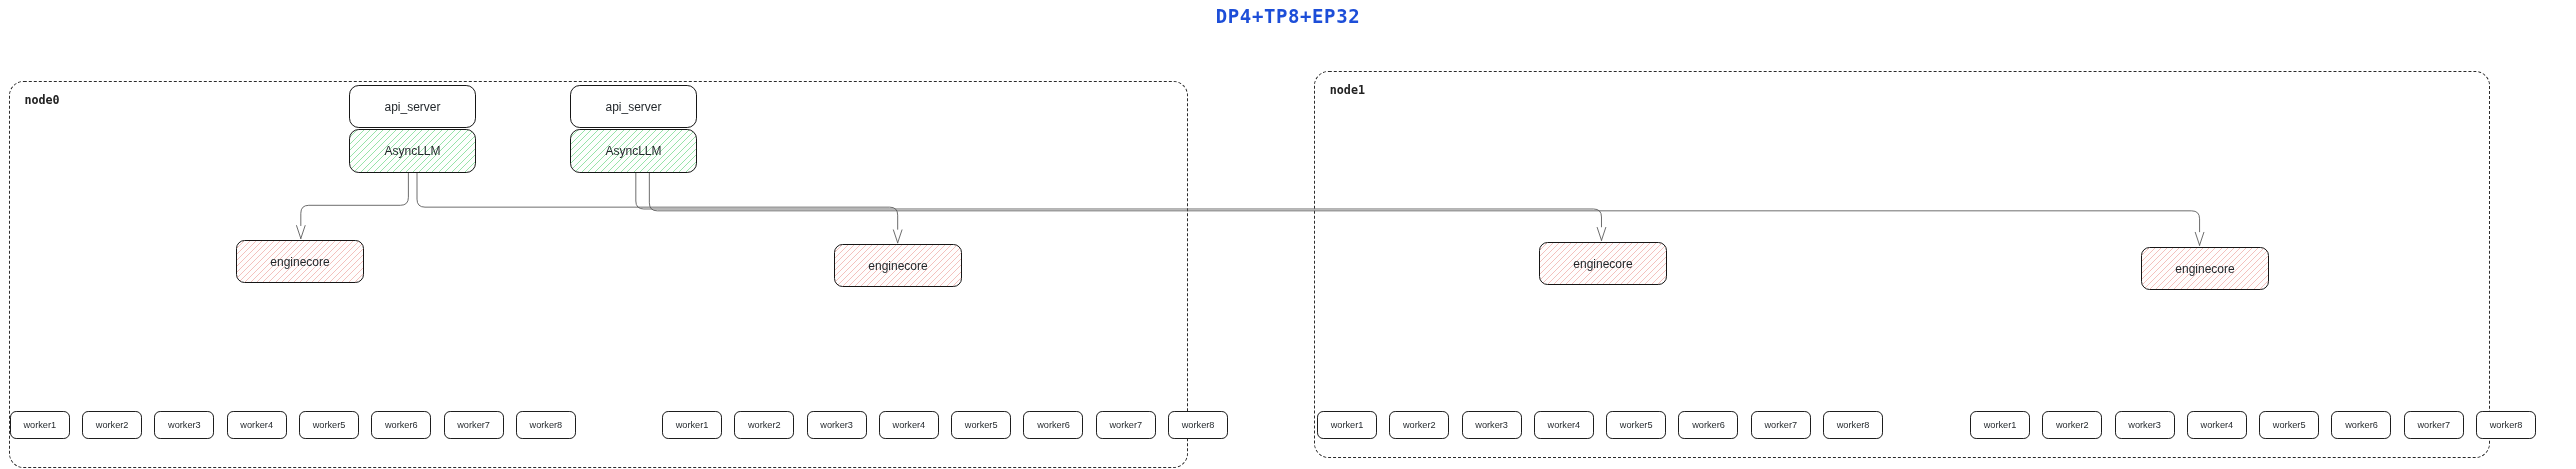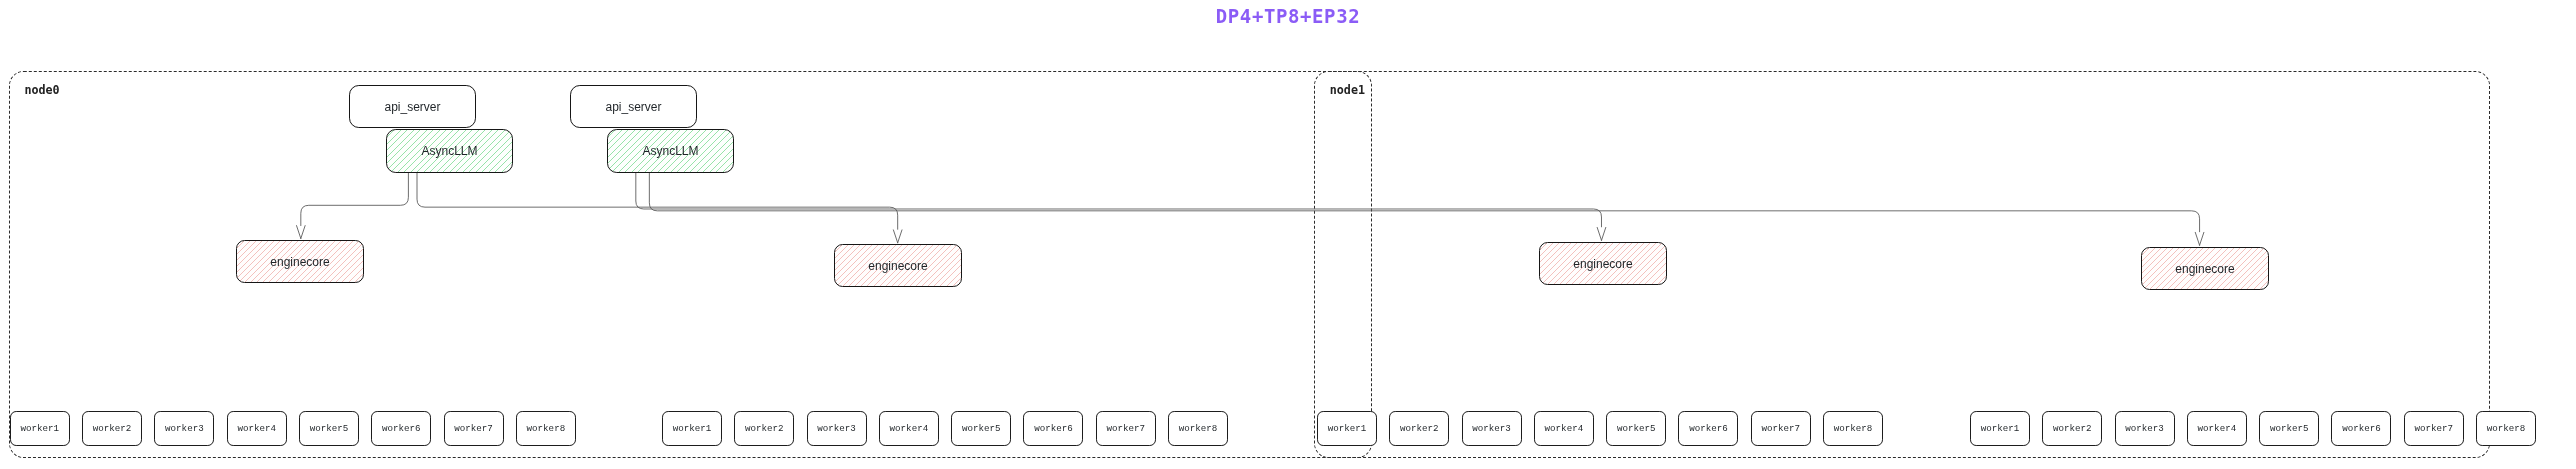--- a/index.html
+++ b/index.html
@@ -9,21 +9,21 @@
     background:#ffffff;
     font-family:"Liberation Sans", sans-serif;
     color:#1f2428;
     overflow:hidden;
   }
   .title{
     position:absolute;top:4.9px;left:0;width:100%;
     text-align:center;
     font-family:"DejaVu Sans Mono", monospace;
     font-size:19px;font-weight:bold;letter-spacing:0.6px;
-    color:#8b5cf6;
+    color:#1d4ed8;
   }
   .node-rect{
     position:absolute;
     border:1.2px dashed #2b2b2b;
     border-radius:14.8px;
     background:transparent;
     box-sizing:border-box;
   }
   .node-label{
     position:absolute;left:14.8px;top:11px;
@@ -39,55 +39,53 @@
     font-size:12px;color:#1f2428;
   }
   .api{border-radius:9.8px;}
   .llm{
     border-radius:9.8px;
     background:
       repeating-linear-gradient(135deg,
         rgba(134,222,155,0.85) 0px, rgba(134,222,155,0.85) 0.9px,
         transparent 0.9px, transparent 4.6px),
       #fdfffd;
-    margin-left: 37px;
   }
   .ec{
     border-radius:8.6px;
     background:
       repeating-linear-gradient(135deg,
         rgba(240,178,174,0.8) 0px, rgba(240,178,174,0.8) 0.7px,
         transparent 0.7px, transparent 4.3px),
       #fffdfd;
   }
   .worker-row{
     position:absolute;top:411px;
     display:flex;gap:12.3px;
   }
   .worker{
     box-sizing:border-box;
-    width:60px;height:35px;
+    width:60px;height:28px;
     border:1.2px solid #1d1d1d;border-radius:6.2px;
     background:#ffffff;
     display:flex;align-items:center;justify-content:center;
     font-size:9.2px;color:#1f2428;
     flex:0 0 auto;
-    font-family:Liberation Mono, monospace;
   }
   .edges{position:absolute;left:0;top:0;width:2576px;height:469px;pointer-events:none;}
   .edges path{fill:none;stroke:#555555;stroke-width:1.4px;stroke-linecap:round;}
 </style>
 </head>
 <body>
 
 <div class="canvas">
 
   <div class="title">DP4+TP8+EP32</div>
 
-  <div class="node-rect" style="left:8.6px;top:71px;width:1363px;height:387px;">
+  <div class="node-rect" style="left:8.6px;top:81px;width:1179px;height:387px;">
     <div class="node-label">node0</div>
   </div>
 
   <div class="node-rect" style="left:1314px;top:71px;width:1176px;height:387px;">
     <div class="node-label">node1</div>
   </div>
 
   <svg class="edges" viewBox="0 0 4188 763">
     <g>
       <path d="M663 281 L663 321 Q663 334 650 334 L501 334 Q488 334 488 347 L488 367"></path>

